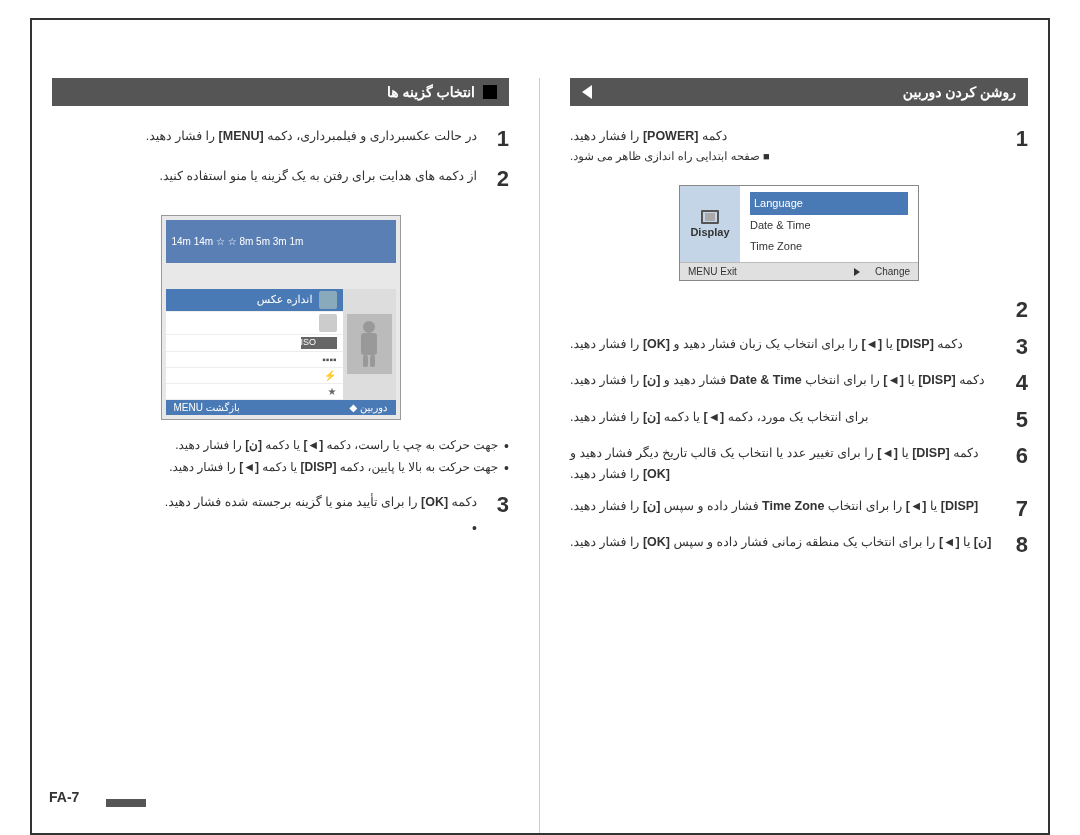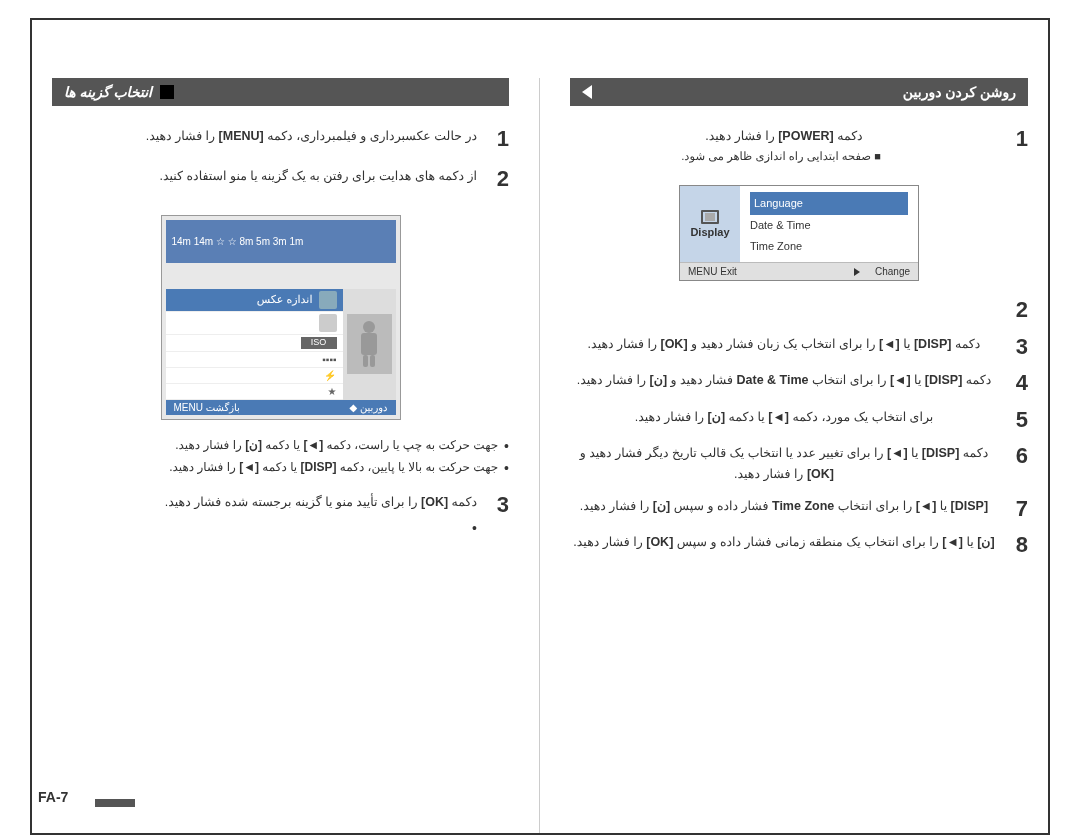--- a/index.html
+++ b/index.html
@@ -68,22 +68,21 @@
       font-size: 14px;
       font-weight: bold;
       margin-bottom: 20px;
       direction: rtl;
       display: flex;
       align-items: center;
       gap: 8px;
     }
 
     .section-header-left {
-      justify-content: flex-end;
-      font-style: italic;
+      justify-content: flex-start;
     }
 
     .section-header-right {
       justify-content: space-between;
     }
 
     .header-arrow {
       display: inline-block;
       width: 0;
       height: 0;
@@ -264,21 +263,21 @@
       height: 0;
       border-top: 4px solid transparent;
       border-bottom: 4px solid transparent;
       border-left: 6px solid #333;
     }
 
     
     .page-footer {
       position: absolute;
       bottom: 28px;
-      left: 32px;
+      left: 43px;
       display: flex;
       align-items: flex-end;
       gap: 17px;
     }
 
     .fa-label {
       font-size: 14px;
       font-weight: bold;
       color: #333;
       background: #fff;
@@ -308,21 +307,21 @@
       font-weight: bold;
       color: #333;
       min-width: 22px;
       line-height: 1.2;
     }
 
     .right-step-text {
       font-size: 12.5px;
       color: #333;
       direction: rtl;
-      text-align: center;
+      text-align: left;
       line-height: 1.7;
       flex: 1;
     }
 
     .right-step-text .bullet-sub {
       display: block;
       font-size: 11.5px;
       padding-right: 6px;
     }
 
@@ -369,21 +368,21 @@
             <div class="camera-menu-row active">
               <span class="row-label" style="display:flex;align-items:center;gap:6px;">
                 <span style="width:18px;height:18px;background:#8ab;display:inline-block;border-radius:2px;"></span>
                 اندازه عکس
               </span>
             </div>
             <div class="camera-menu-row">
               <span style="width:18px;height:18px;background:#ccc;display:inline-block;border-radius:2px;"></span>
             </div>
             <div class="camera-menu-row">
-              <span style="width:36px;height:12px;background:#666;display:inline-block;font-size:9px;color:#fff;text-align:center;">ISO</span>
+              <span style="width:36px;height:12px;background:#666;display:inline-block;font-size:9px;color:#fff;text-align:left;">ISO</span>
             </div>
             <div class="camera-menu-row">
               <span style="font-size:10px;color:#555;">▪▪▪▪</span>
             </div>
             <div class="camera-menu-row">
               <span style="font-size:10px;color:#999;">⚡</span>
             </div>
             <div class="camera-menu-row">
               <span style="font-size:10px;color:#666;">★</span>
             </div>

